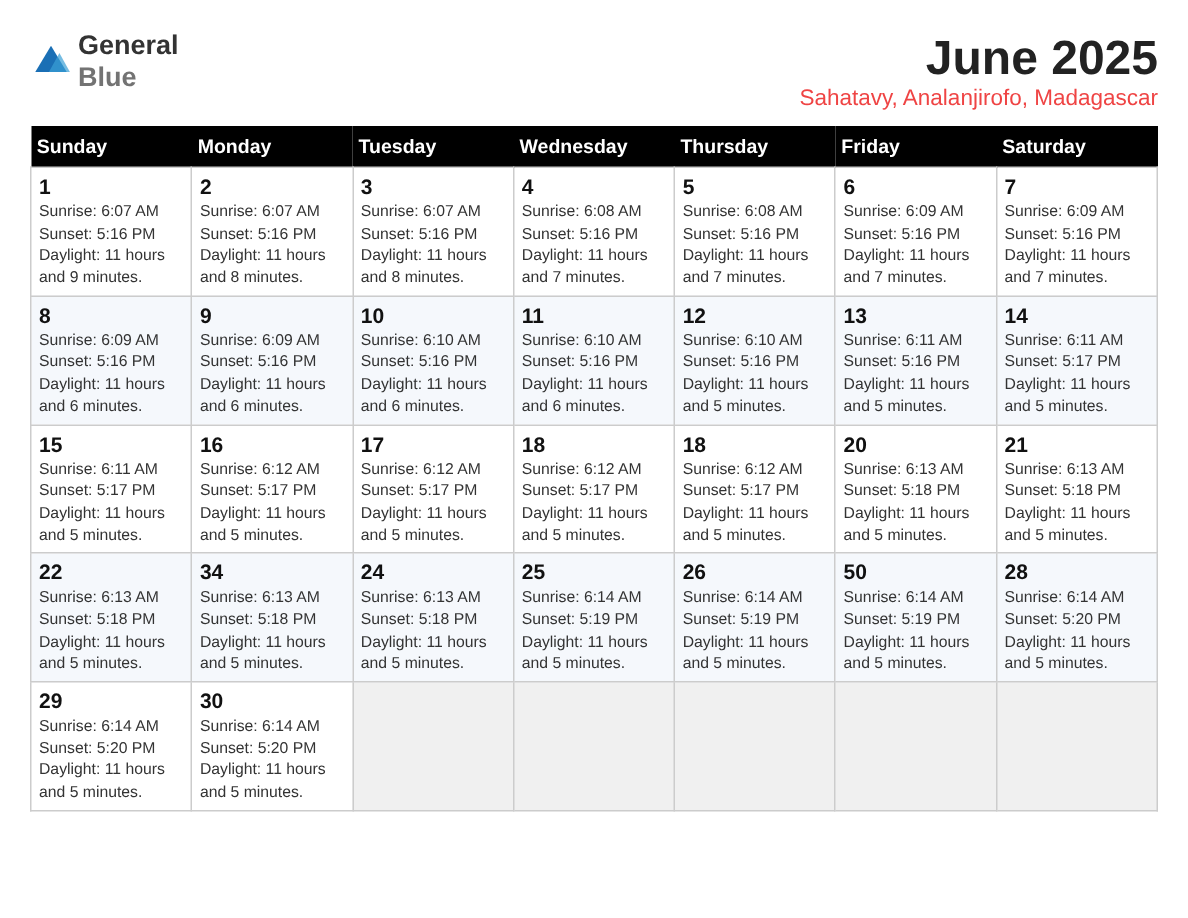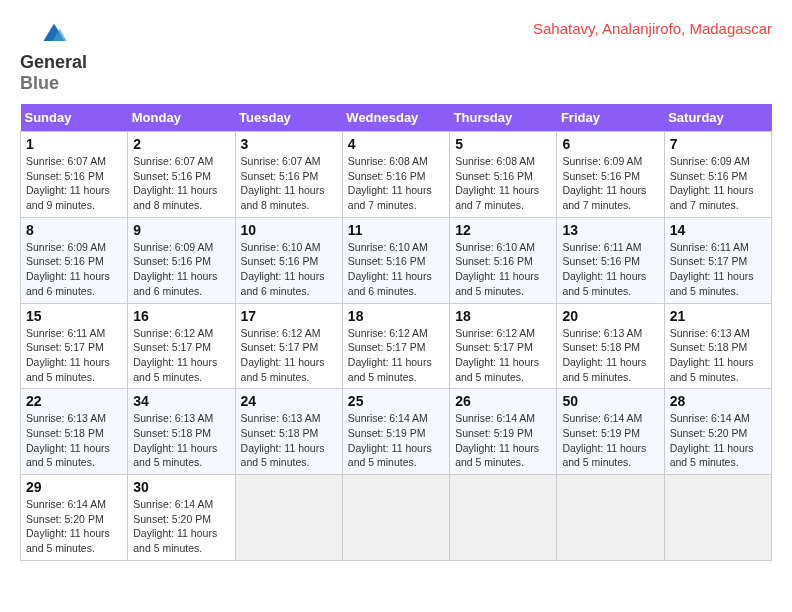--- a/index.html
+++ b/index.html
@@ -13,21 +13,20 @@
     .header-area {
       display: flex;
       justify-content: space-between;
       align-items: flex-start;
       margin-bottom: 10px;
     }
     .logo {
       display: flex;
       align-items: center;
       gap: 4px;
-      flex-direction: column;
     }
     .logo-text-general {
       font-size: 18px;
       font-weight: bold;
       color: #333;
     }
     .logo-text-blue {
       font-size: 18px;
       font-weight: bold;
       color: #737373;
@@ -47,21 +46,21 @@
     .subtitle {
       font-size: 15px;
       color: #ef4444;
     }
     table {
       width: 100%;
       border-collapse: collapse;
       font-size: 11px;
     }
     thead th {
-      background-color: #8b5cf6;
+      background-color: #000000;
       color: #fff;
       padding: 6px 4px;
       text-align: left;
       font-size: 13px;
       font-weight: bold;
     }
     tbody td {
       border: 1px solid #ccc;
       vertical-align: top;
       padding: 4px 5px;
@@ -98,20 +97,21 @@
       <polygon points="28,12 38,30 18,30" fill="#3a9fd5" opacity="0.7"></polygon>
     </svg>
     <div>
       <div>
         <span class="logo-text-general">General</span><br>
         <span class="logo-text-blue">Blue</span>
       </div>
     </div>
   </div>
   <div class="title-area">
+    <div class="main-title">June 2025</div>
     <div class="subtitle">Sahatavy, Analanjirofo, Madagascar</div>
   </div>
 </div>
 
 <table>
   <thead>
     <tr>
       <th>Sunday</th>
       <th>Monday</th>
       <th>Tuesday</th>

